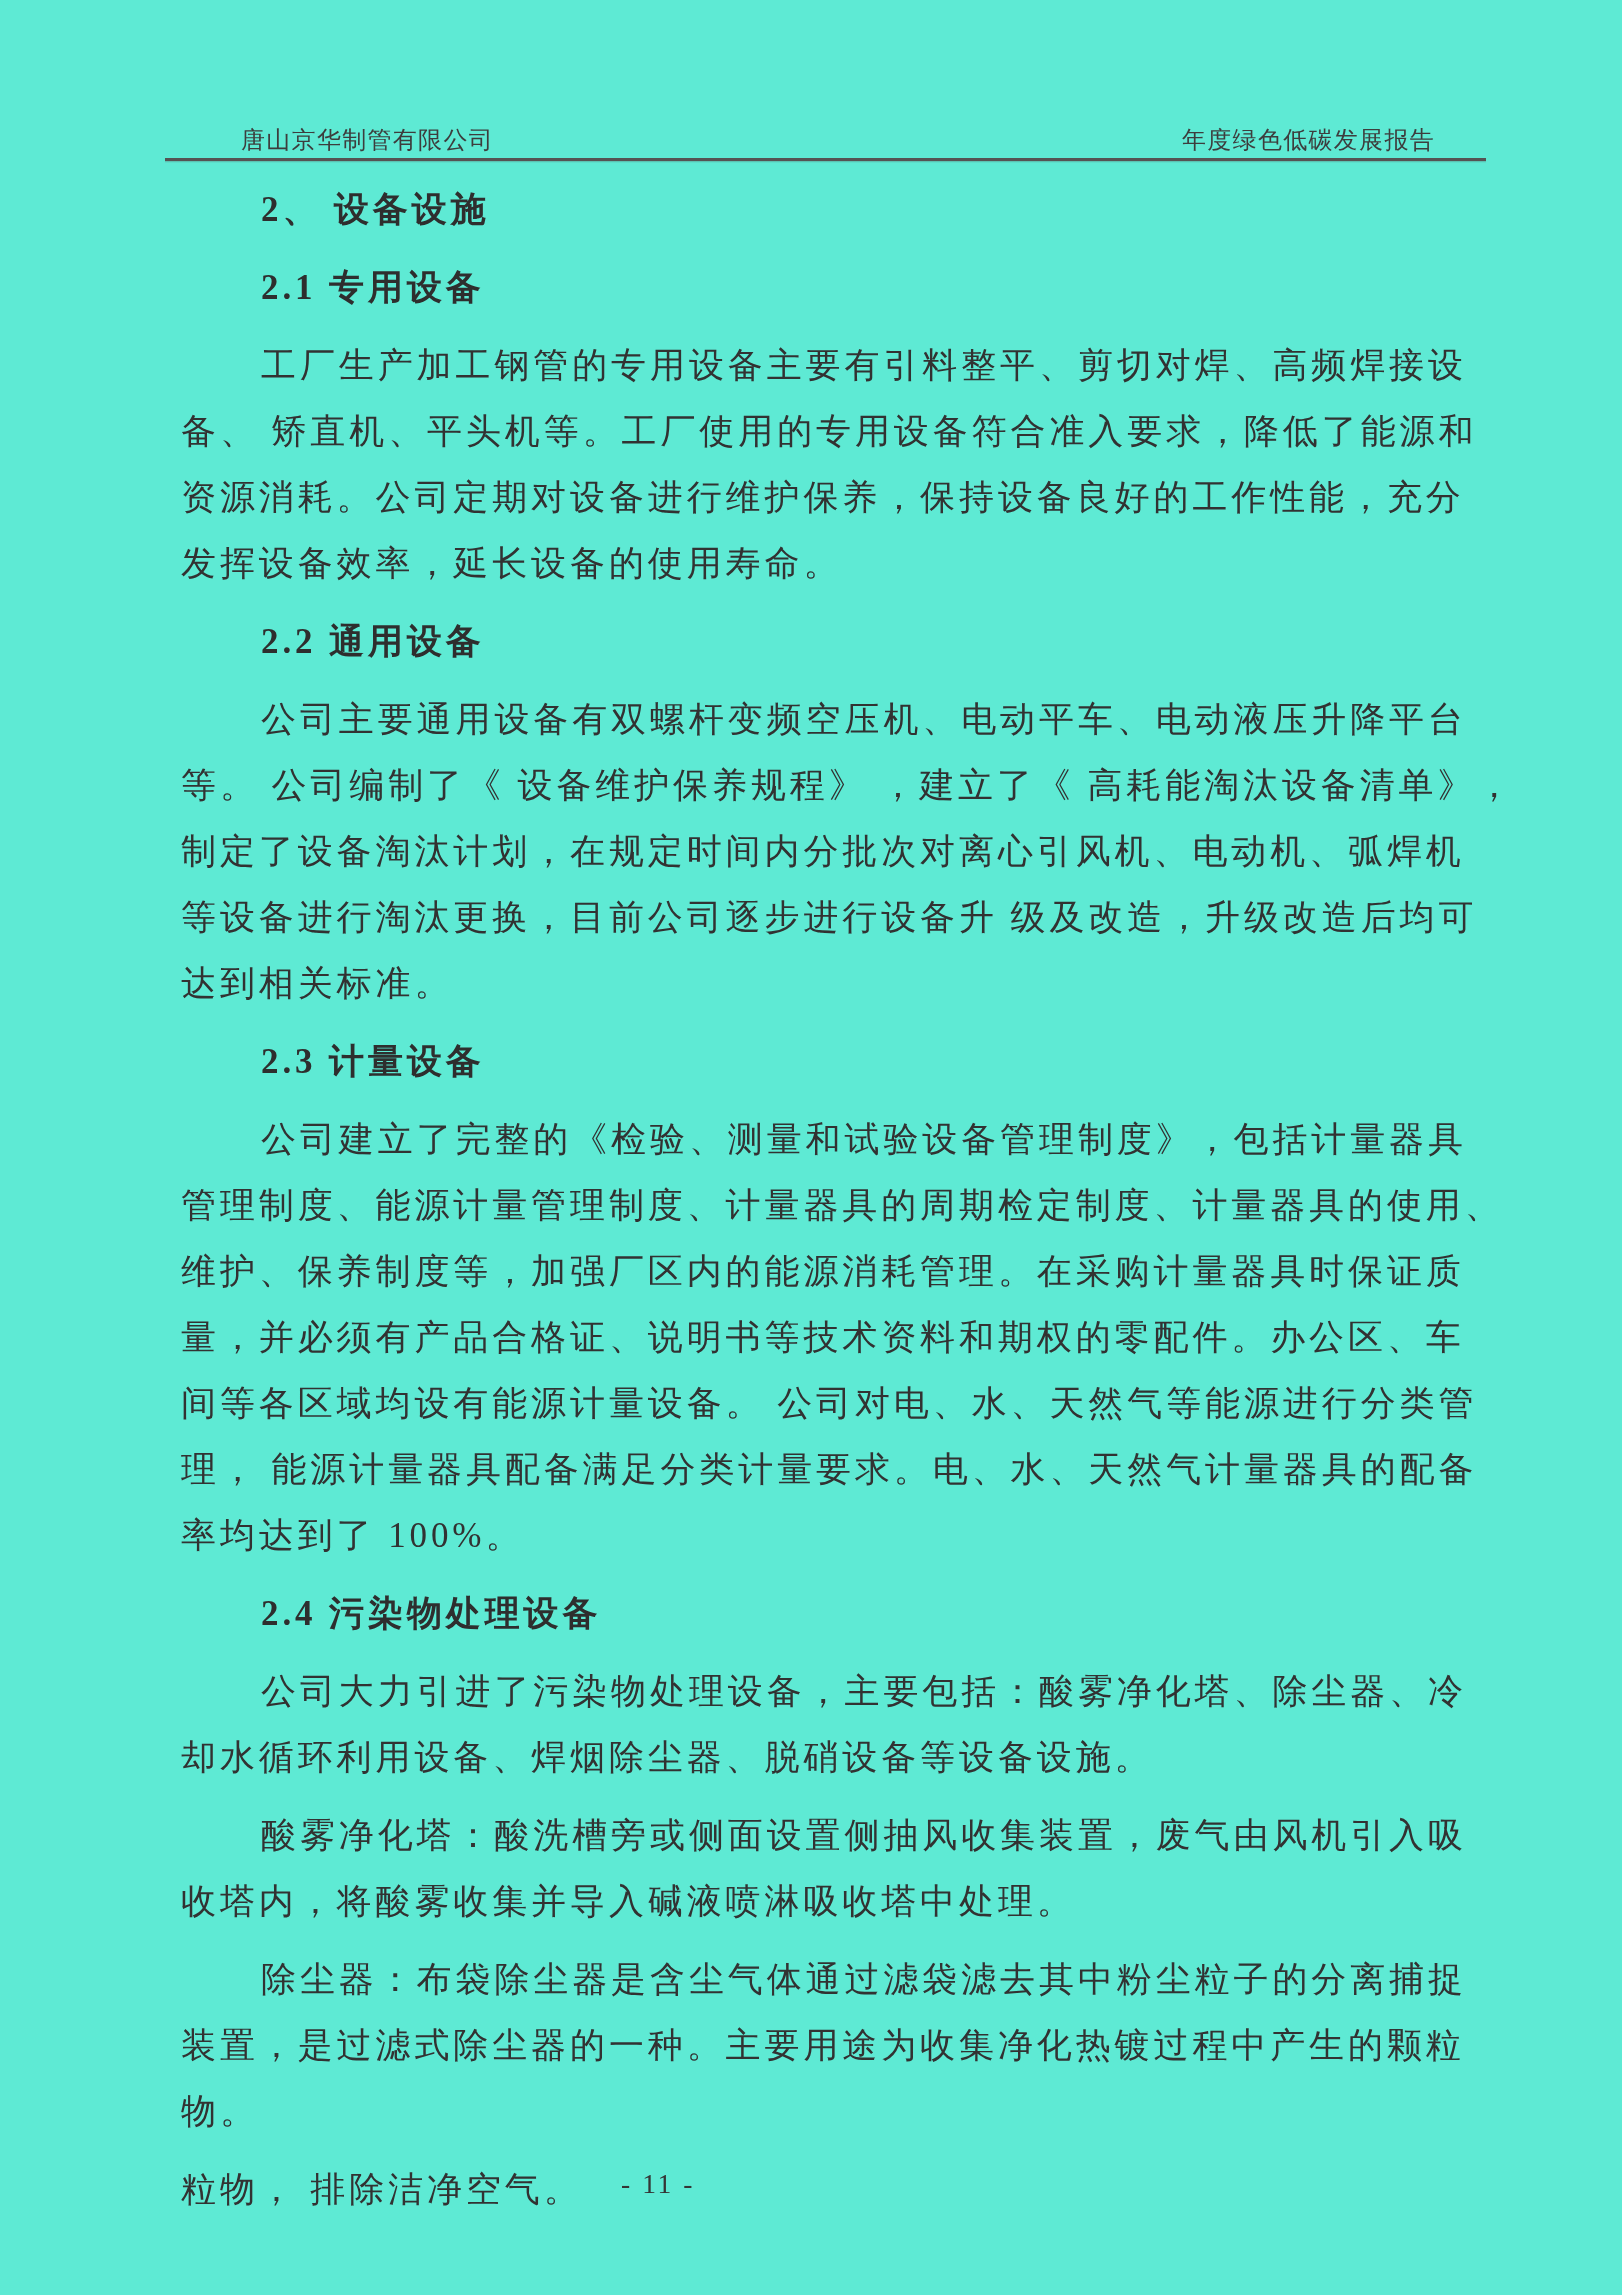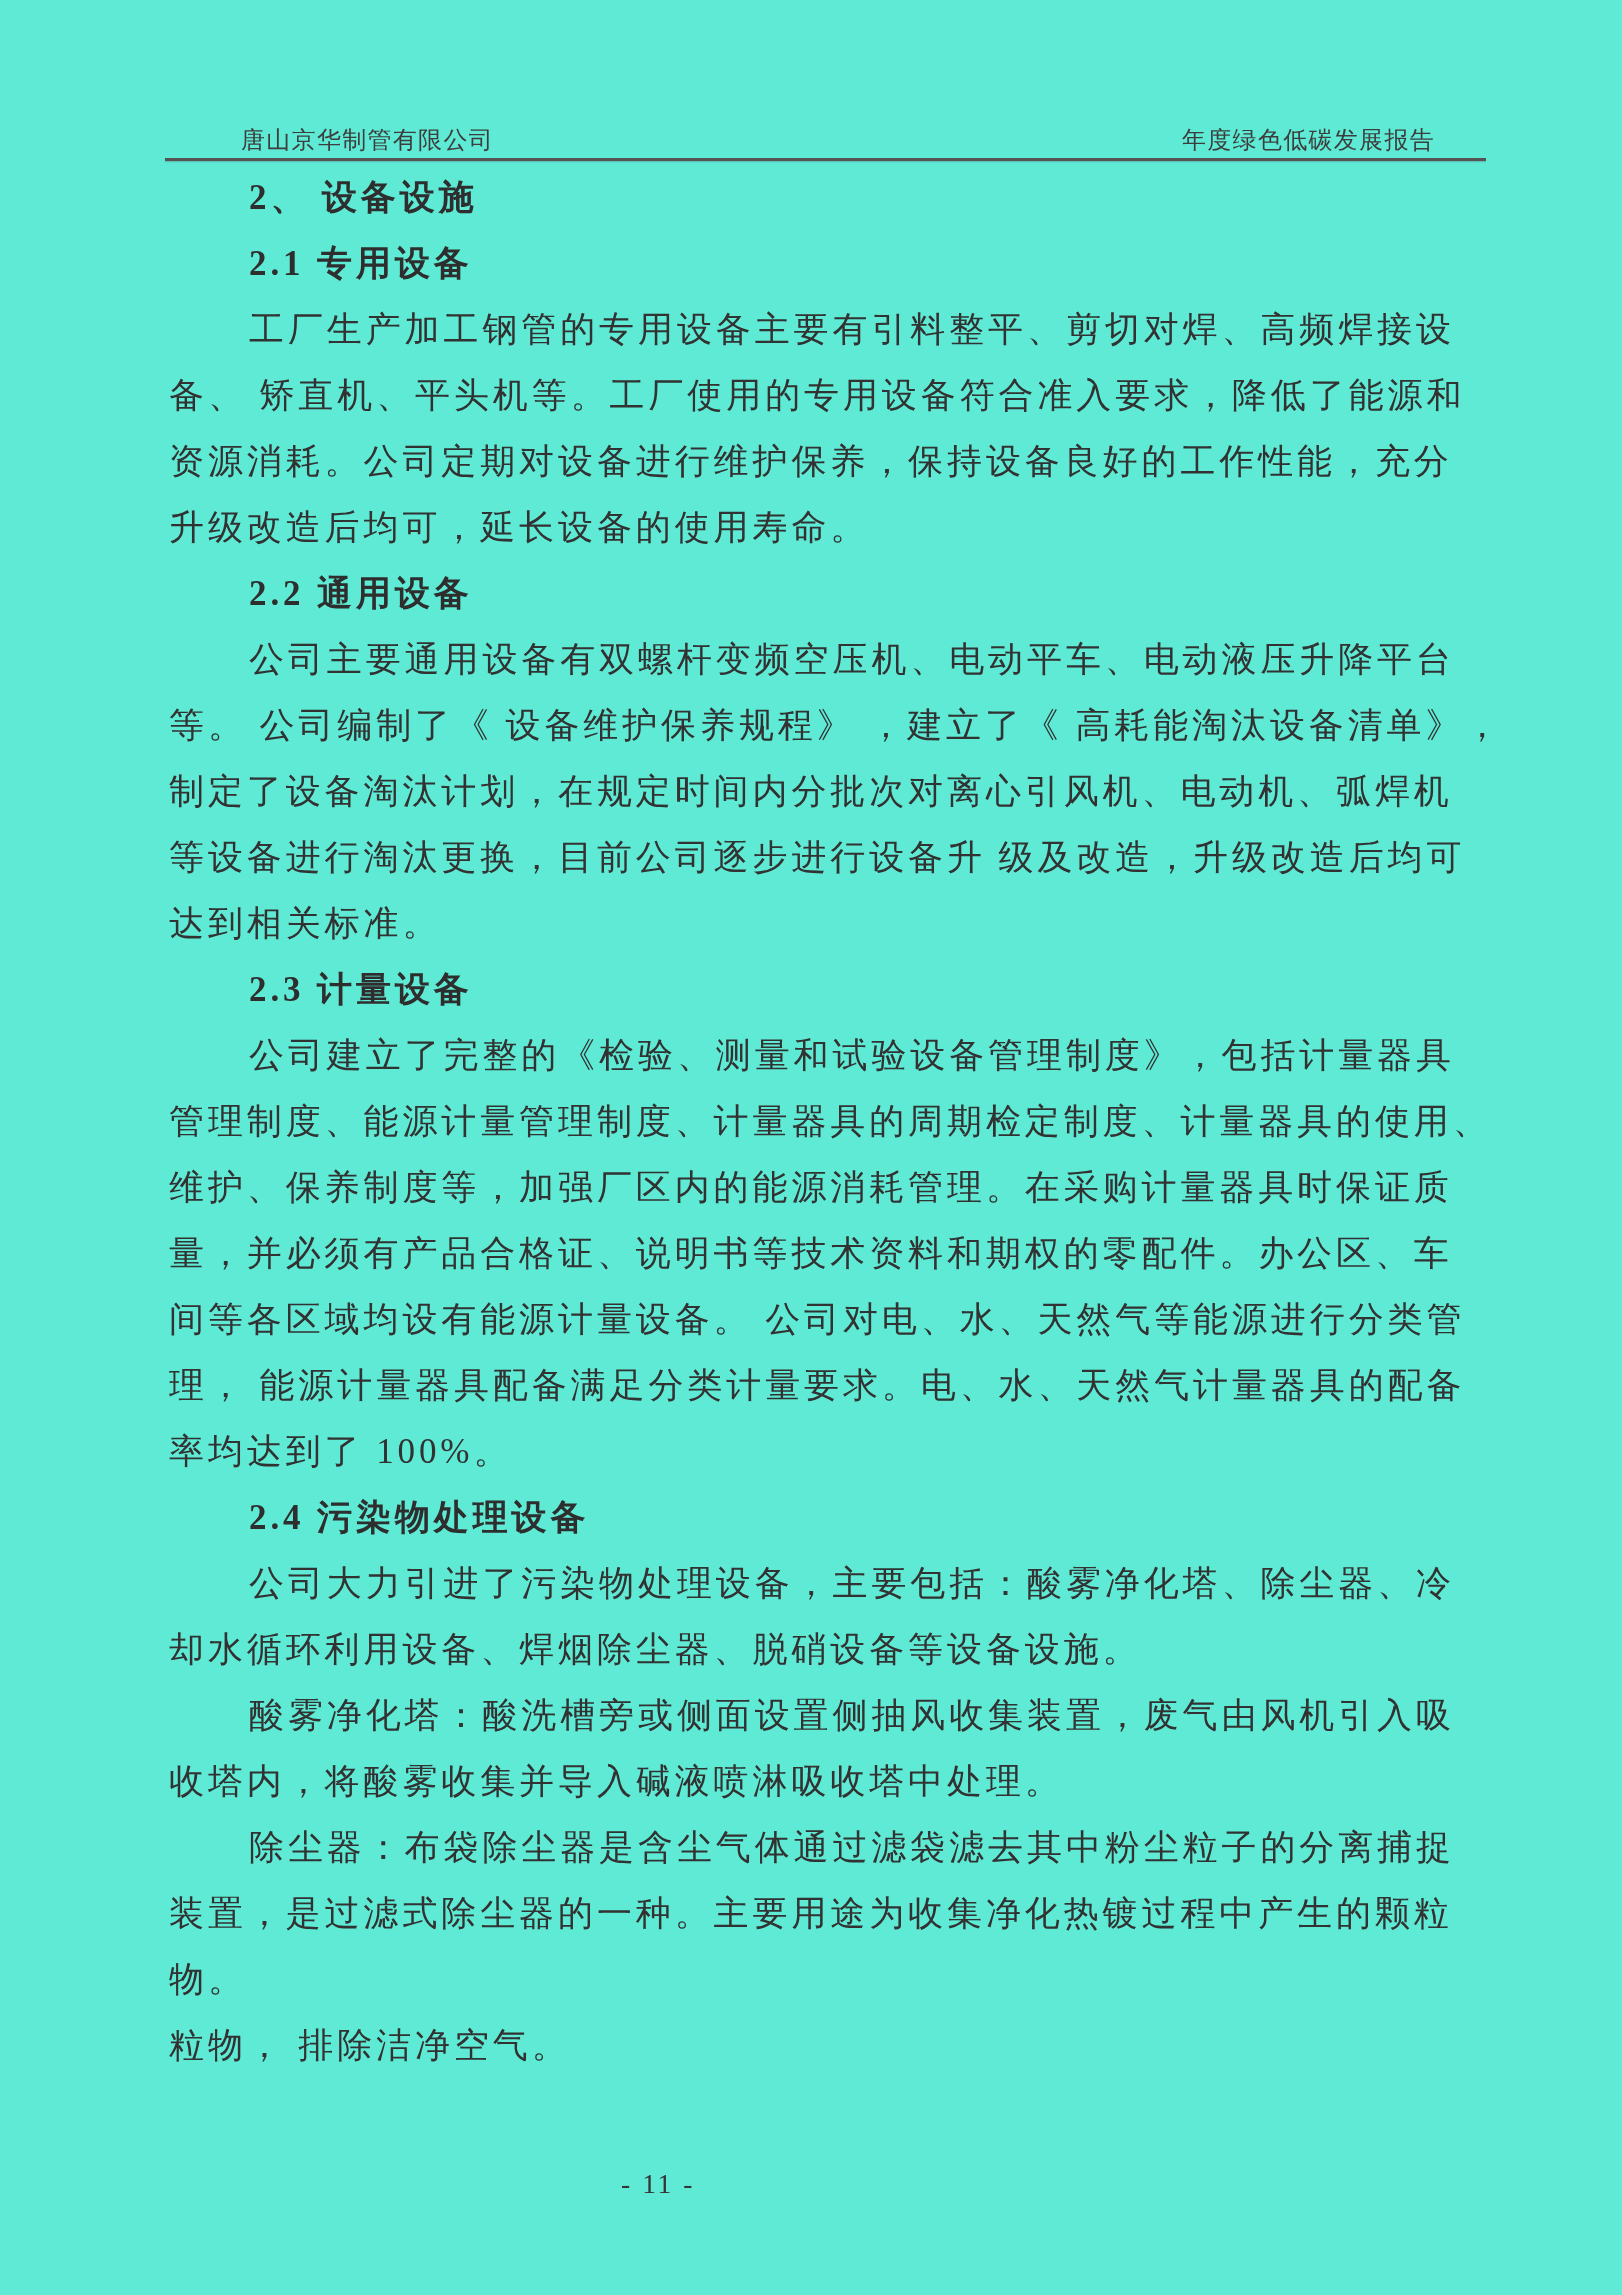--- a/index.html
+++ b/index.html
@@ -34,21 +34,21 @@
   }
   
   .doc-body {
     position: absolute;
     top: 165px; left: 169px;
     width: 1333px;
     font-size: 35px;
     letter-spacing: 3.9px;
     color: #323232;
   }
-  .block { margin: 0; padding: 0; }
+  .block { margin: 12px; padding: 0; }
   .line {
     height: 66px;
     line-height: 66px;
     white-space: nowrap;
   }
   .line.first { text-indent: 80px; }
   .block.heading .line { font-weight: bold; color: #2e2e2e; }
   
   .footer {
     position: absolute;
@@ -76,21 +76,21 @@
       <div class="block heading">
         <div class="line first">2、 设备设施</div>
       </div>
       <div class="block heading">
         <div class="line first">2.1 专用设备</div>
       </div>
       <div class="block para">
         <div class="line first">工厂生产加工钢管的专用设备主要有引料整平、剪切对焊、高频焊接设</div>
         <div class="line">备、 矫直机、平头机等。工厂使用的专用设备符合准入要求，降低了能源和</div>
         <div class="line">资源消耗。公司定期对设备进行维护保养，保持设备良好的工作性能，充分</div>
-        <div class="line">升级改造后均可，延长设备的使用寿命。</div>
+        <div class="line">发挥设备效率，延长设备的使用寿命。</div>
       </div>
       <div class="block heading">
         <div class="line first">2.2 通用设备</div>
       </div>
       <div class="block para">
         <div class="line first">公司主要通用设备有双螺杆变频空压机、电动平车、电动液压升降平台</div>
         <div class="line">等。 公司编制了《 设备维护保养规程》 ，建立了《 高耗能淘汰设备清单》，</div>
         <div class="line">制定了设备淘汰计划，在规定时间内分批次对离心引风机、电动机、弧焊机</div>
         <div class="line">等设备进行淘汰更换，目前公司逐步进行设备升 级及改造，升级改造后均可</div>
         <div class="line">达到相关标准。</div>

